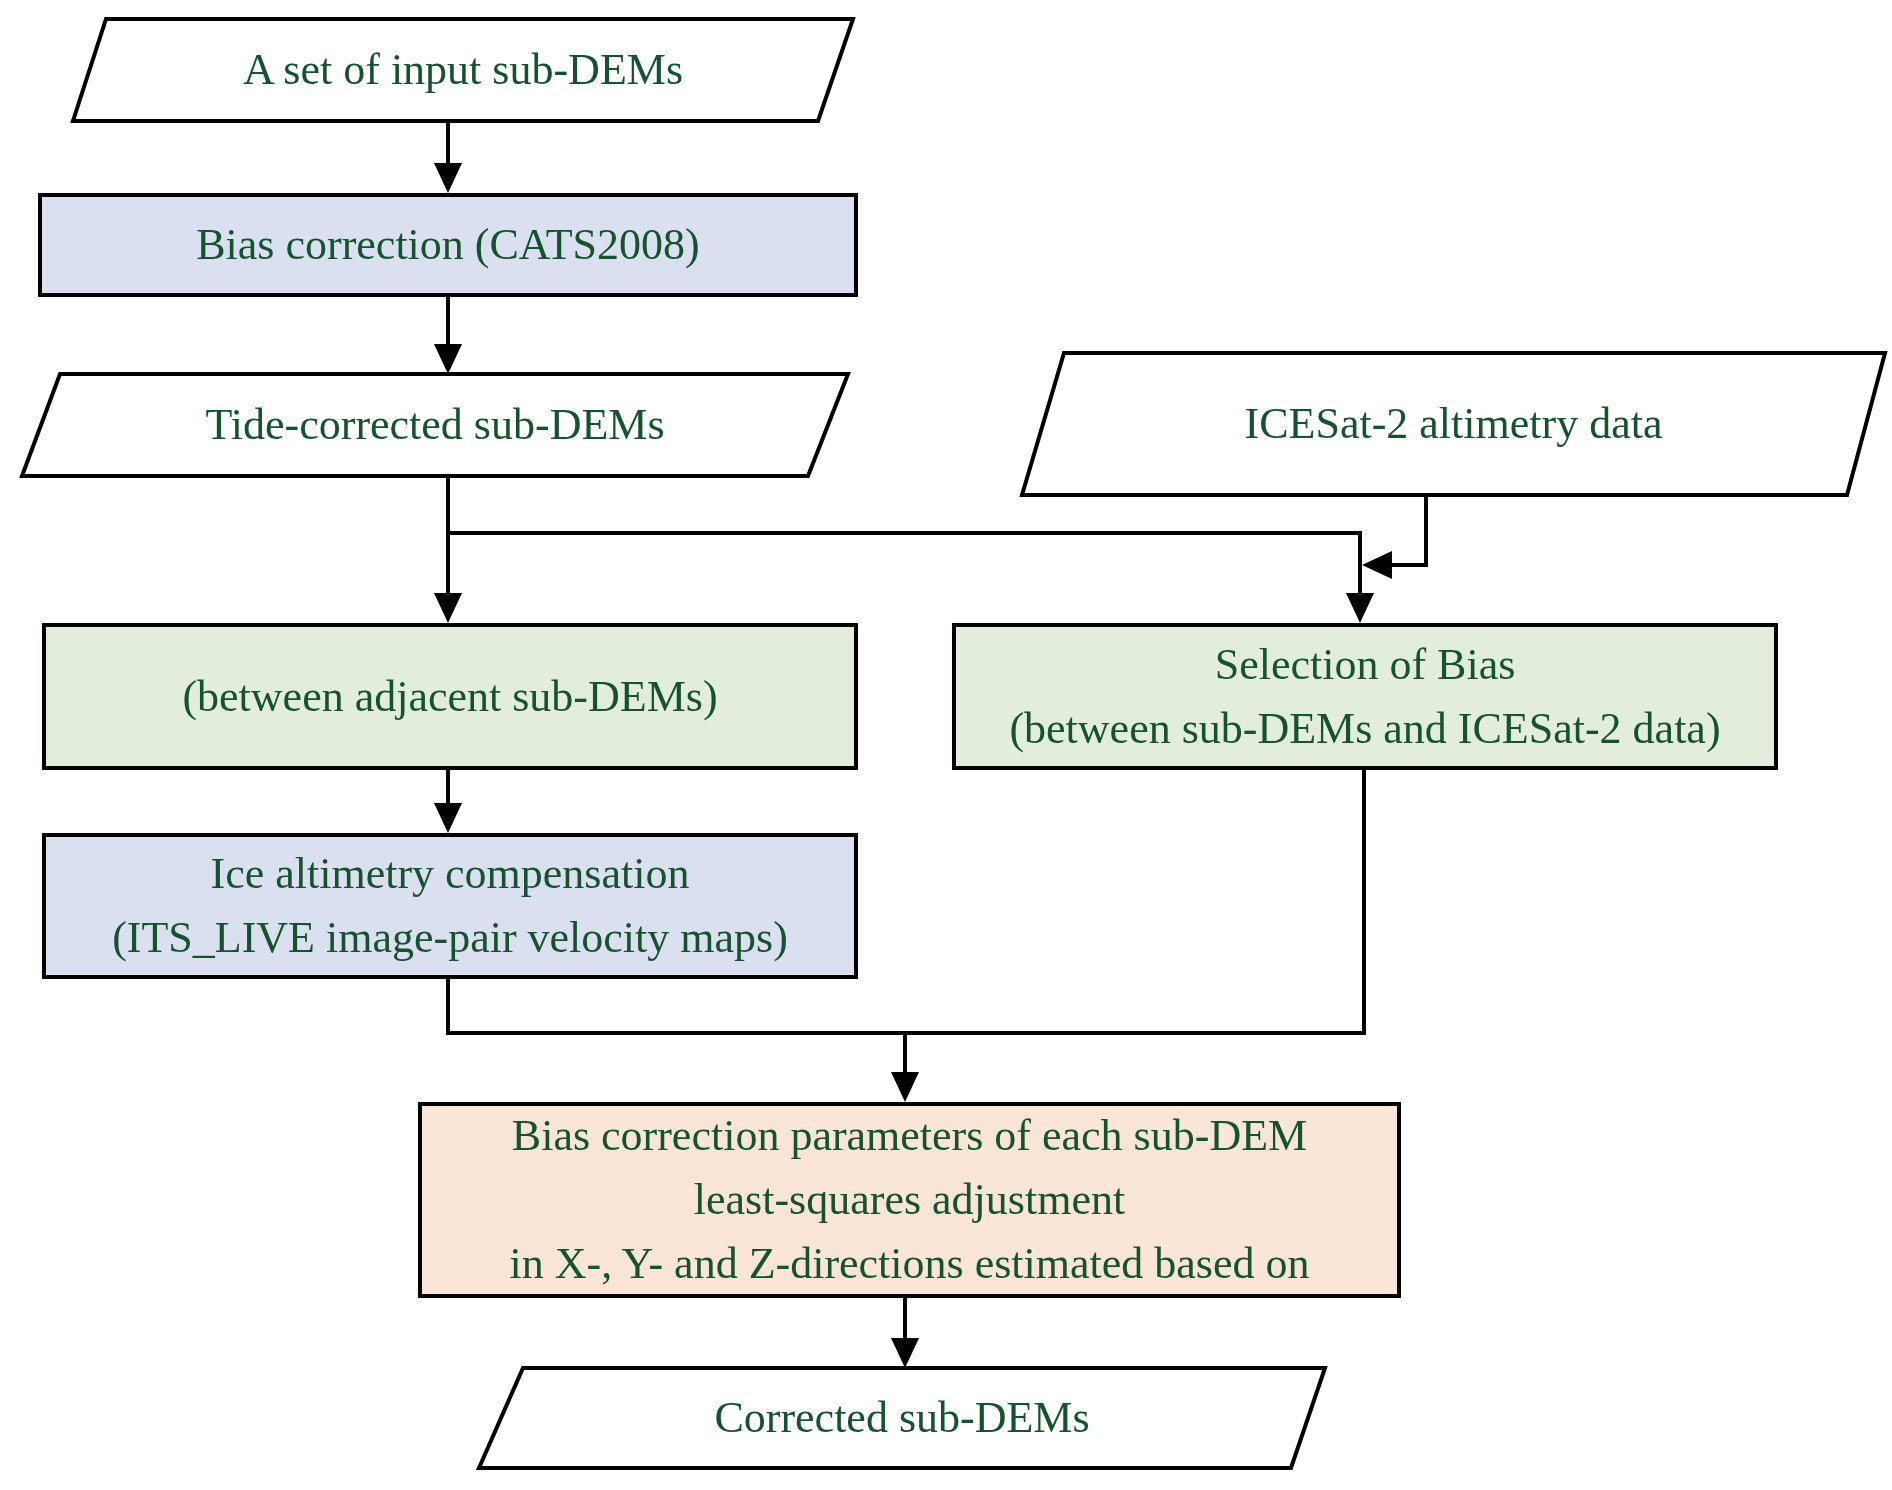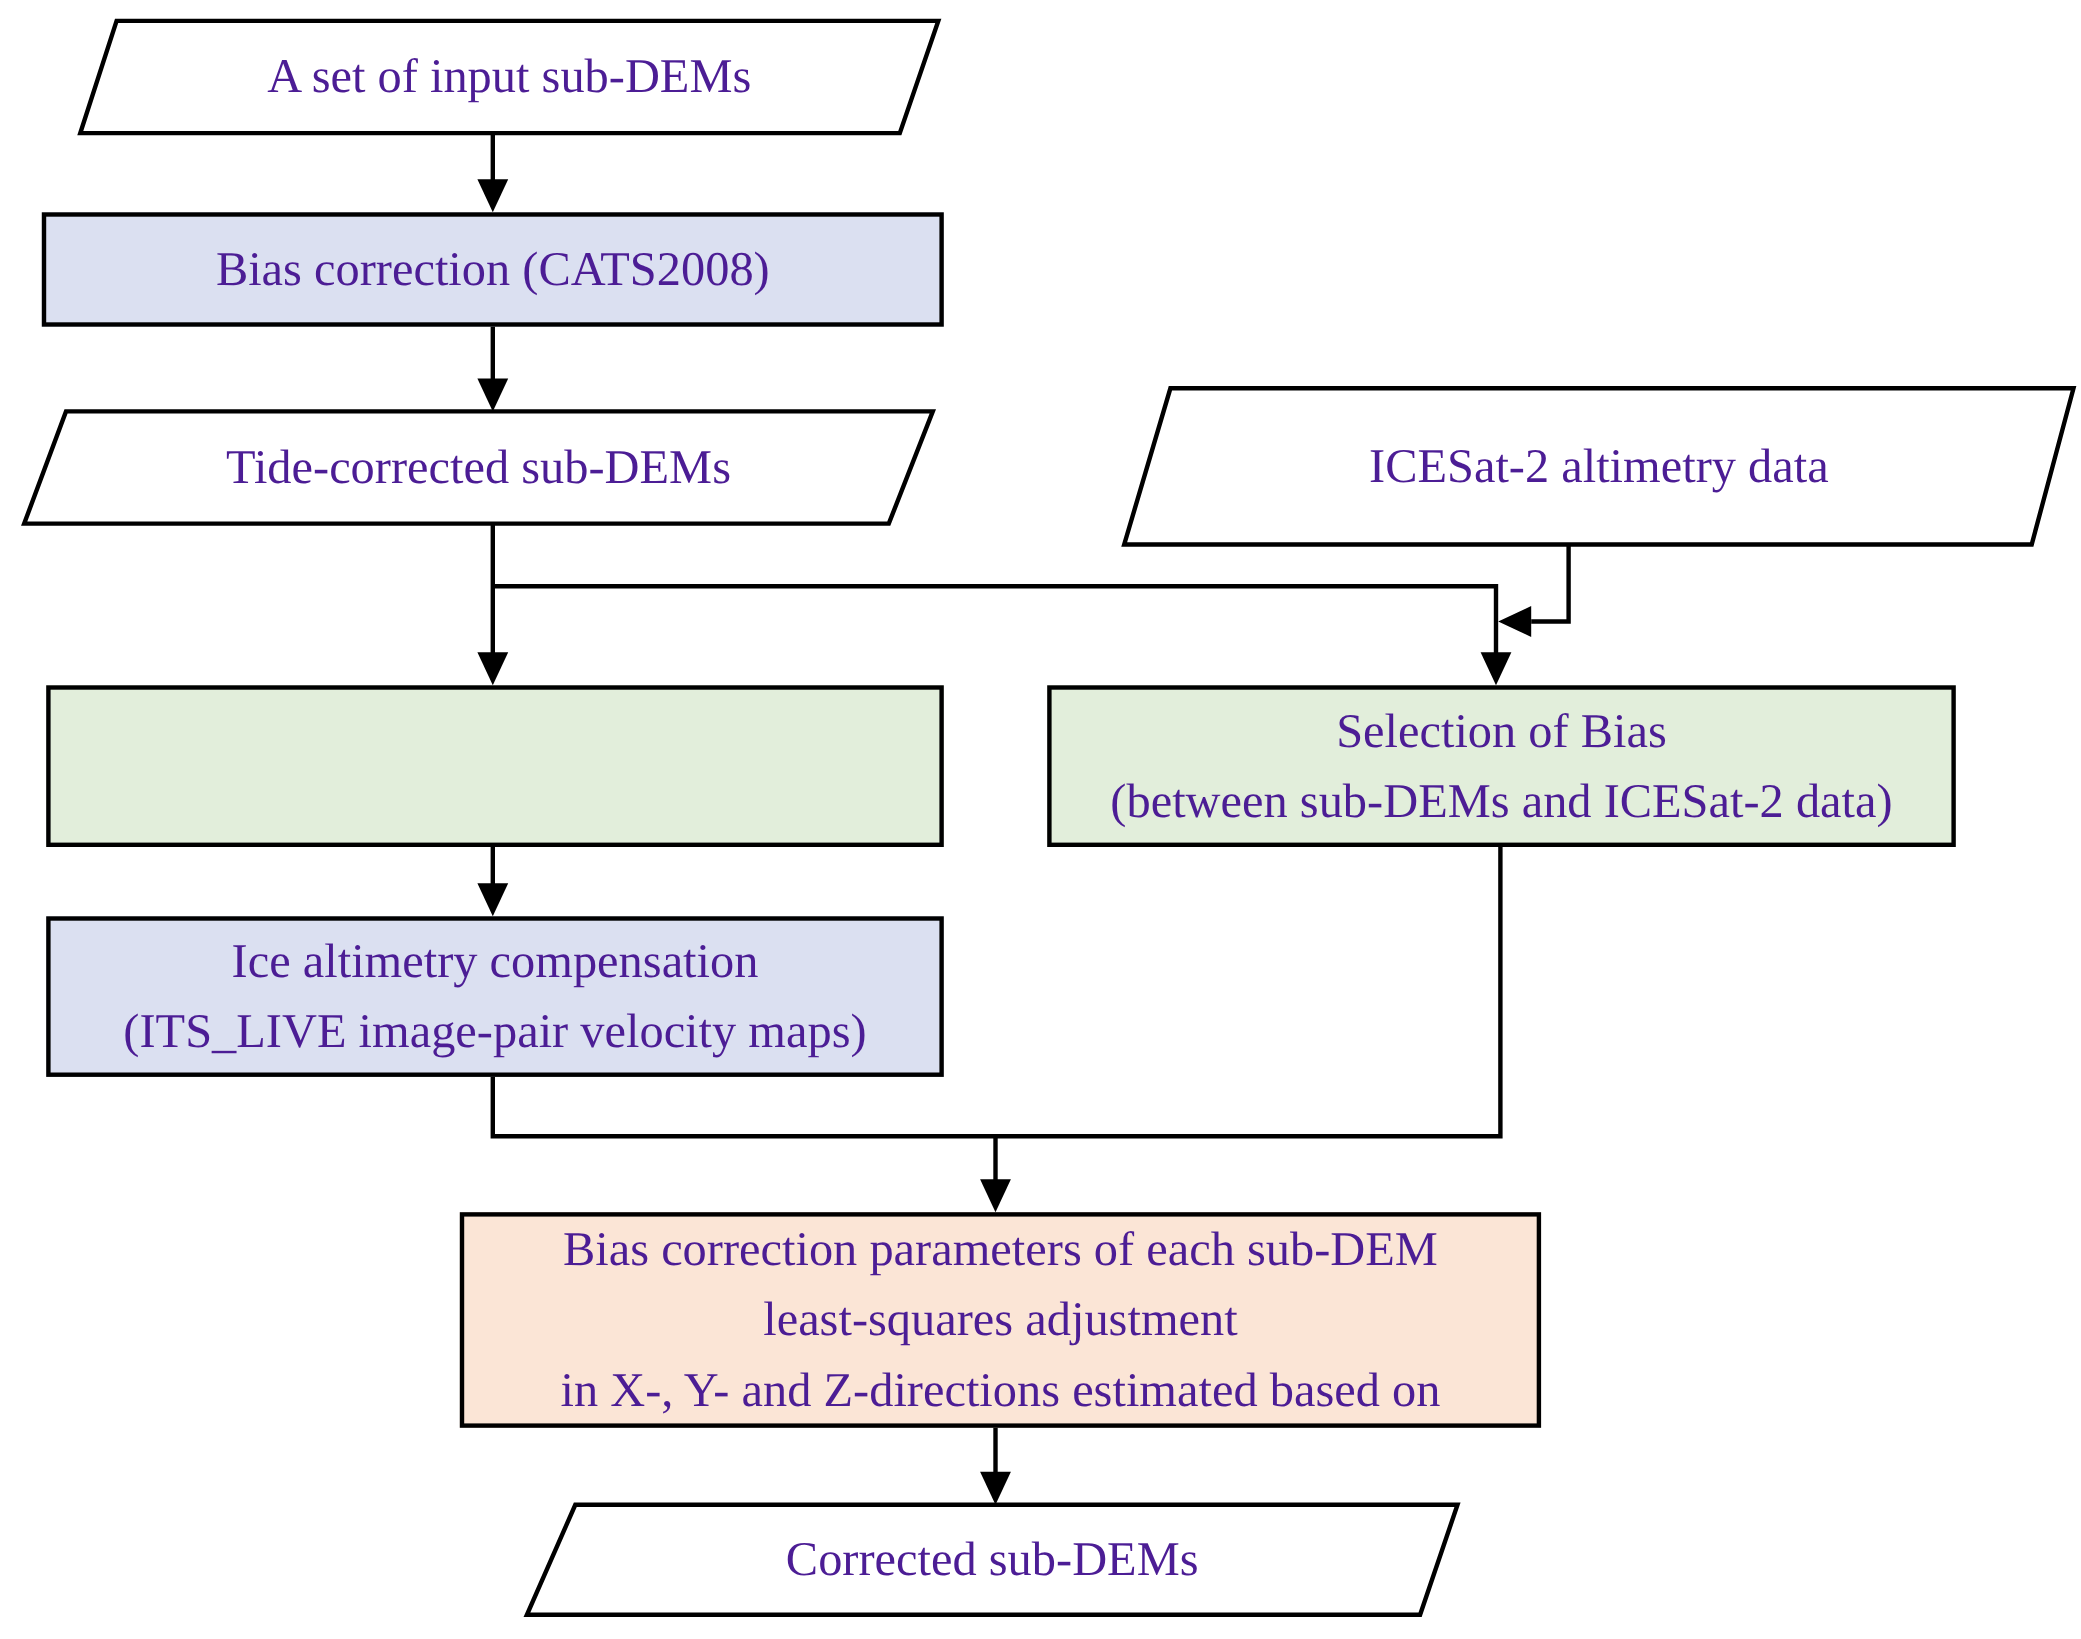--- a/index.html
+++ b/index.html
@@ -7,21 +7,21 @@
     margin: 0;
     padding: 0;
     background: #ffffff;
   }
   .canvas {
     position: relative;
     width: 1892px;
     height: 1490px;
     background: #ffffff;
     font-family: "Liberation Serif", "DejaVu Serif", serif;
-    color: #4c1d95;
+    color: #14532d;
     overflow: hidden;
   }
   .layer {
     position: absolute;
     left: 0;
     top: 0;
     width: 1892px;
     height: 1490px;
   }
   .conn {
@@ -112,20 +112,21 @@
 
   <div class="node ionode" style="left:479px; top:1368px; width:846px; height:100px;">
     <div class="lbl">Corrected sub-DEMs</div>
   </div>
 
   <div class="node rectnode" style="left: 38px; top: 193px; width: 820px; height: 104px; background-color: rgb(219, 224, 241);">
     <div class="lbl">Bias correction (CATS2008)</div>
   </div>
 
   <div class="node rectnode" style="left: 42px; top: 623px; width: 816px; height: 147px; background-color: rgb(226, 238, 219);">
+    <div class="lbl">(between adjacent sub-DEMs)</div>
   </div>
 
   <div class="node rectnode" style="left: 952px; top: 623px; width: 826px; height: 147px; background-color: rgb(226, 238, 219);">
     <div class="lbl">Selection of Bias</div>
     <div class="lbl">(between sub-DEMs and ICESat-2 data)</div>
   </div>
 
   <div class="node rectnode" style="left: 42px; top: 833px; width: 816px; height: 146px; background-color: rgb(219, 224, 241);">
     <div class="lbl">Ice altimetry compensation</div>
     <div class="lbl">(ITS_LIVE image-pair velocity maps)</div>

